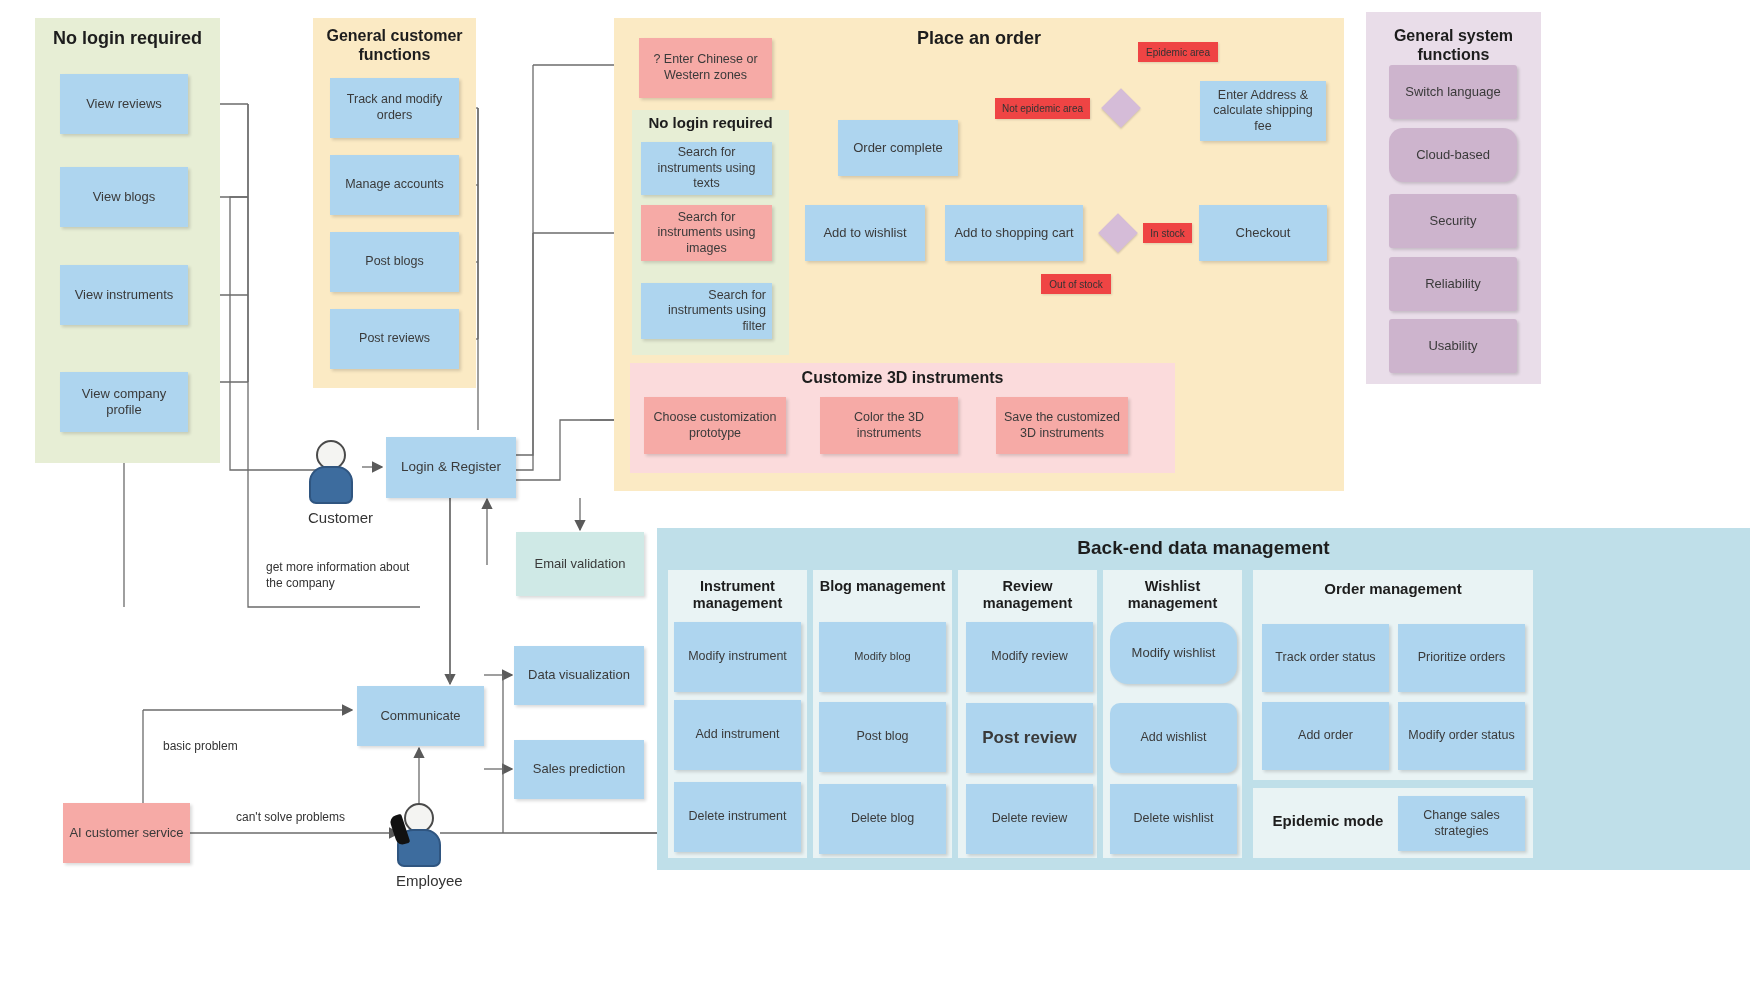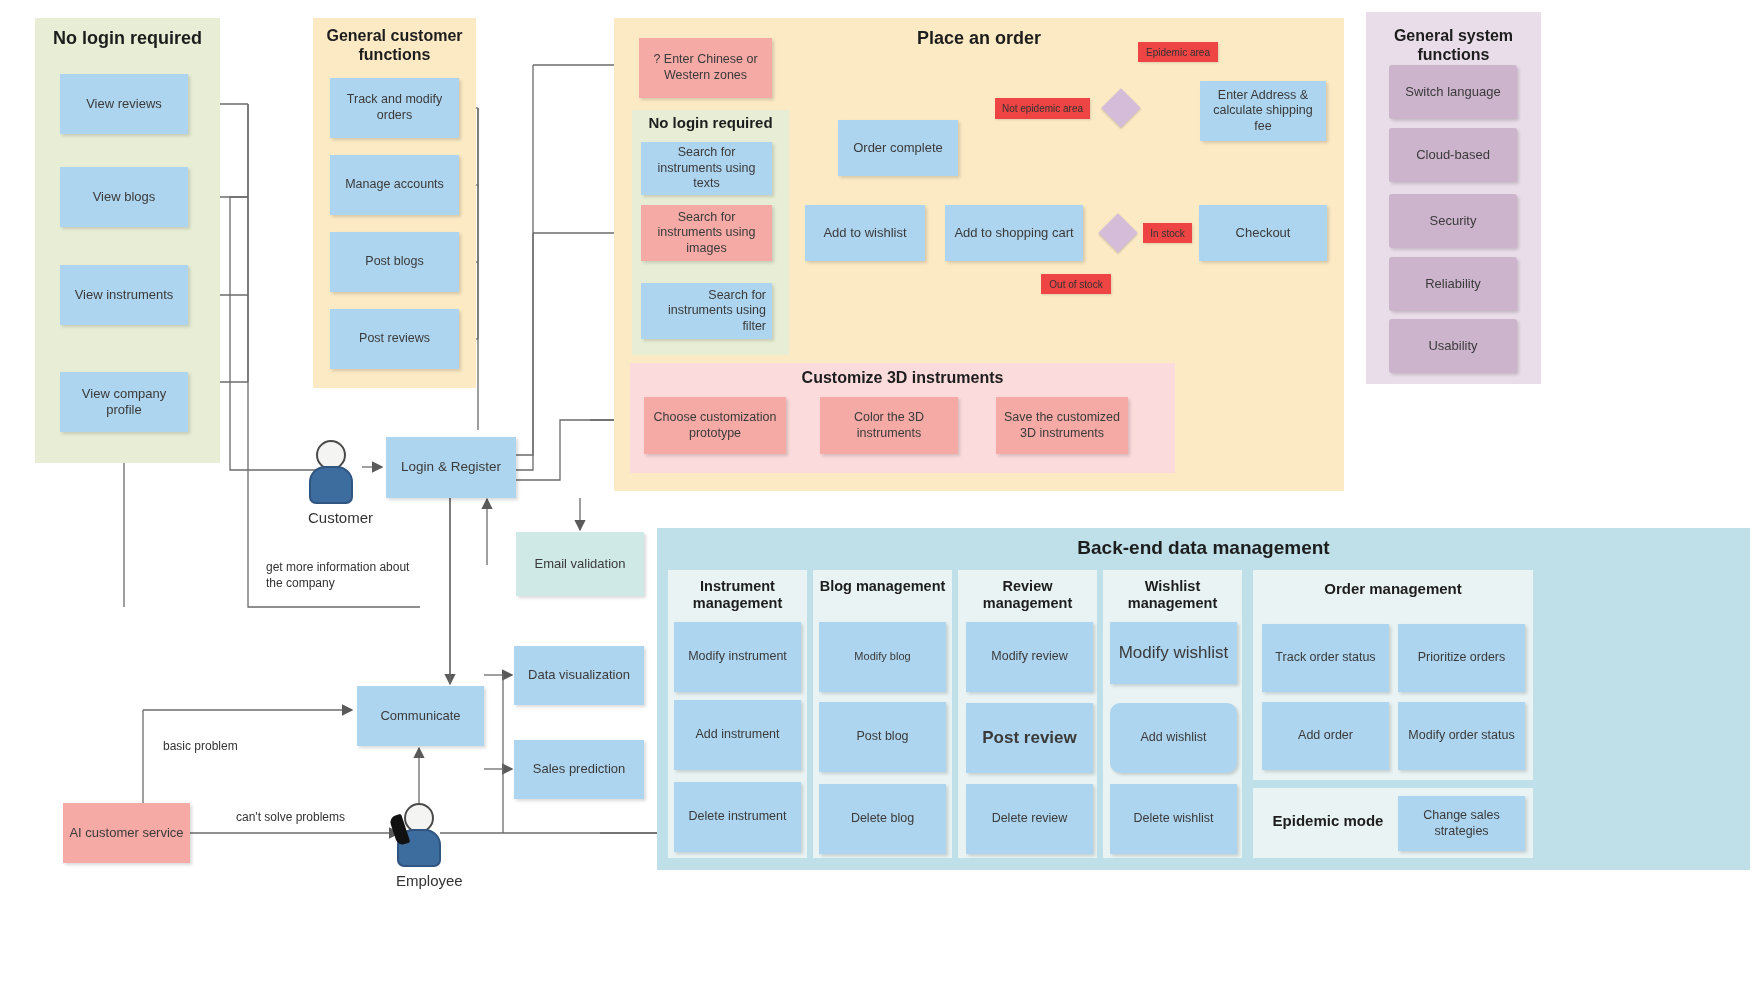--- a/index.html
+++ b/index.html
@@ -217,21 +217,21 @@
     <div class="grp-title" style="top:6px;font-size:16px;">Customize 3D instruments</div>
   </div>
   <div class="node red" style="left:644px;top:397px;width:142px;height:57px;font-size:12.5px;">Choose customization prototype</div>
   <div class="node red" style="left:820px;top:397px;width:138px;height:57px;font-size:12.5px;">Color the 3D instruments</div>
   <div class="node red" style="left:996px;top:397px;width:132px;height:57px;font-size:12.5px;">Save the customized 3D instruments</div>
 
   <div class="grp" style="left:1366px;top:12px;width:175px;height:372px;background:#e9dde9;">
     <div class="grp-title" style="top:14px;font-size:16px;line-height:1.2;">General system functions</div>
   </div>
   <div class="node lav" style="left:1389px;top:65px;width:128px;height:54px;font-size:13px;border-radius:3px;">Switch language</div>
-  <div class="node lav" style="left:1389px;top:128px;width:128px;height:54px;font-size:13px;border-radius:2px;">Cloud-based</div>
+  <div class="node lav" style="left:1389px;top:128px;width:128px;height:54px;font-size:13px;border-radius:14px;">Cloud-based</div>
   <div class="node lav" style="left:1389px;top:194px;width:128px;height:54px;font-size:13px;border-radius:3px;">Security</div>
   <div class="node lav" style="left:1389px;top:257px;width:128px;height:54px;font-size:13px;border-radius:3px;">Reliability</div>
   <div class="node lav" style="left:1389px;top:319px;width:128px;height:54px;font-size:13px;border-radius:3px;">Usability</div>
 
   <div class="actor" style="left:308px;top:440px;">
     <div class="head"></div>
     <div class="body"></div>
     <div class="cap">Customer</div>
   </div>
 
@@ -279,21 +279,21 @@
   <div class="grp" style="left:958px;top:570px;width:139px;height:288px;background:#e9f3f4;">
     <div class="grp-title" style="top:8px;font-size:14.5px;line-height:1.2;">Review management</div>
   </div>
   <div class="node blue" style="left:966px;top:622px;width:127px;height:70px;font-size:12.5px;">Modify review</div>
   <div class="node blue" style="left:966px;top:703px;width:127px;height:70px;font-size:17px;font-weight:bold;">Post review</div>
   <div class="node blue" style="left:966px;top:784px;width:127px;height:70px;font-size:12.5px;">Delete review</div>
 
   <div class="grp" style="left:1103px;top:570px;width:139px;height:288px;background:#e9f3f4;">
     <div class="grp-title" style="top:8px;font-size:14.5px;line-height:1.2;">Wishlist management</div>
   </div>
-  <div class="node blue" style="left:1110px;top:622px;width:127px;height:62px;font-size:17px;">Modify wishlist</div>
+  <div class="node blue" style="left:1110px;top:622px;width:127px;height:62px;font-size:13px;border-radius:18px;">Modify wishlist</div>
   <div class="node blue" style="left:1110px;top:703px;width:127px;height:70px;font-size:12.5px;border-radius:10px;">Add wishlist</div>
   <div class="node blue" style="left:1110px;top:784px;width:127px;height:70px;font-size:12.5px;">Delete wishlist</div>
 
   <div class="grp" style="left:1253px;top:570px;width:280px;height:210px;background:#e9f3f4;">
     <div class="grp-title" style="top:10px;font-size:15px;line-height:1.2;">Order management</div>
   </div>
   <div class="node blue" style="left:1262px;top:624px;width:127px;height:68px;font-size:12.5px;">Track order status</div>
   <div class="node blue" style="left:1398px;top:624px;width:127px;height:68px;font-size:12.5px;">Prioritize orders</div>
   <div class="node blue" style="left:1262px;top:702px;width:127px;height:68px;font-size:12.5px;">Add order</div>
   <div class="node blue" style="left:1398px;top:702px;width:127px;height:68px;font-size:12.5px;">Modify order status</div>

